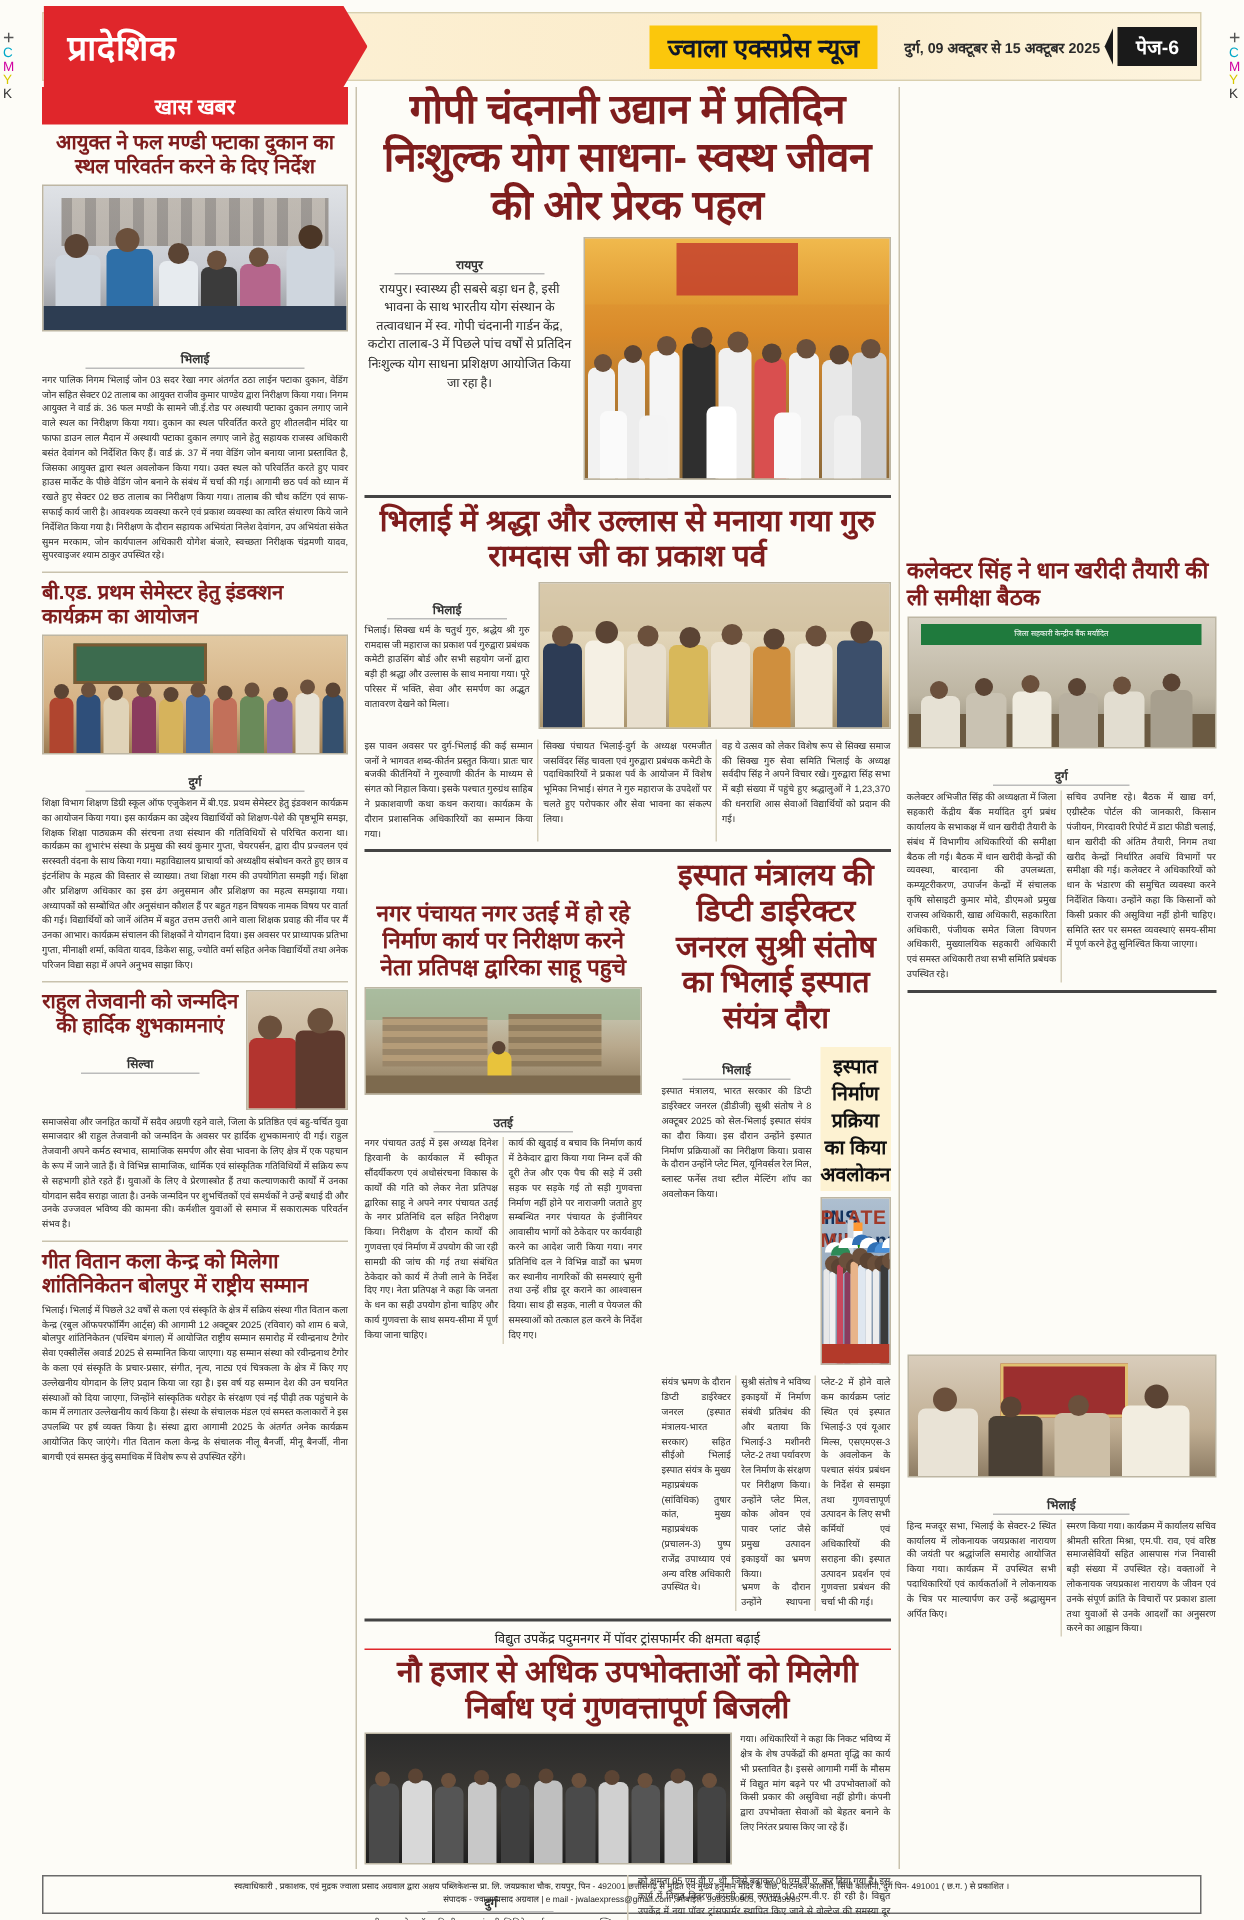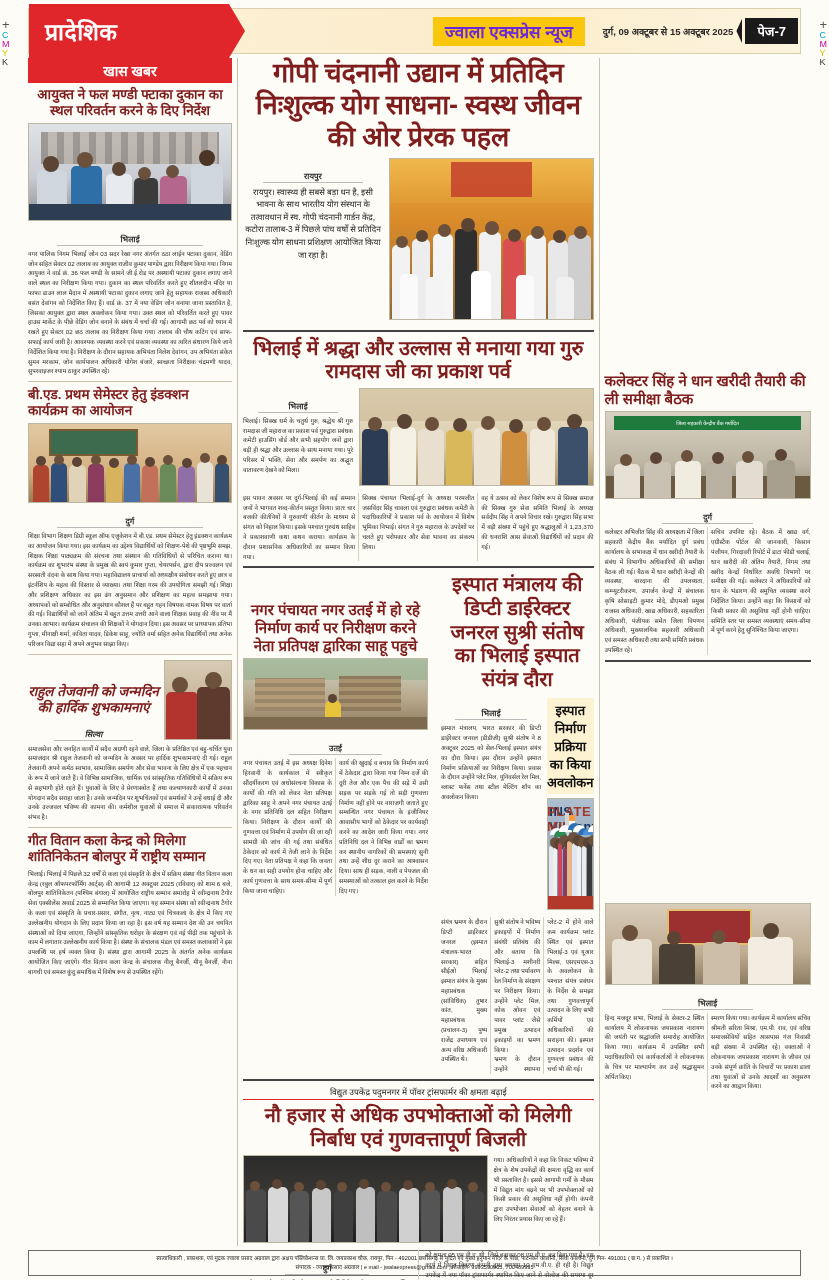--- a/index.html
+++ b/index.html
@@ -47,21 +47,21 @@
     font-size:23px;font-weight:bold;
     padding:5px 30px 5px 16px;
     height:100%;
     display:flex;align-items:center;
     letter-spacing:.5px;
     clip-path:polygon(0 0,calc(100% - 16px) 0,100% 50%,calc(100% - 16px) 100%,0 100%);
     min-width:170px;
   }
   .mast-mid{flex:1;display:flex;align-items:center;justify-content:flex-end;padding-right:12px;gap:18px;}
   .mast-title{
-    background:#fbc70c;color:#6d28d9;
+    background:#fbc70c;color:#0f172a;
     font-size:17px;font-weight:bold;
     padding:3px 12px;
     white-space:nowrap;
   }
   .mast-date{font-size:9.5px;color:#2a2a2a;white-space:nowrap;font-weight:bold;}
   .mast-page{
     background:#1a1a1a;color:#fff;
     font-size:13px;font-weight:bold;
     padding:4px 12px;
     margin-right:2px;
@@ -150,21 +150,21 @@
   </div>
 
   <div class="sheet" style="padding:0 18px;">
 
     <div class="masthead">
       <div class="mast-flag">प्रादेशिक</div>
       <div class="mast-mid">
         <div class="mast-title">ज्वाला एक्सप्रेस न्यूज</div>
         <div class="mast-date">दुर्ग, 09 अक्टूबर से 15 अक्टूबर 2025</div>
       </div>
-      <div class="mast-page">पेज-7</div>
+      <div class="mast-page">पेज-6</div>
     </div>
 
     <div class="cols">
 
       <div class="colL">
 
         <div class="redbar">खास खबर</div>
 
         <div class="hl hl-sm" style="text-align:center">आयुक्त ने फल मण्डी फ्टाका दुकान का स्थल परिवर्तन करने के दिए निर्देश</div>
 
@@ -216,21 +216,21 @@
           <div class="head" style="left:84.5%;bottom:50%;width:10px;height:10px;background:#6b503c"></div>
           <div class="ppl" style="left:92%;width:7%;height:50%;background:#35506e"></div>
           <div class="head" style="left:93%;bottom:48%;width:10px;height:10px;background:#5b4434"></div>
         </div>
 
         <div class="dateline">दुर्ग</div>
         <div class="body">शिक्षा विभाग शिक्षण डिग्री स्कूल ऑफ एजुकेशन में बी.एड. प्रथम सेमेस्टर हेतु इंडक्शन कार्यक्रम का आयोजन किया गया। इस कार्यक्रम का उद्देश्य विद्यार्थियों को शिक्षण-पेशे की पृष्ठभूमि समझ, शिक्षक शिक्षा पाठ्यक्रम की संरचना तथा संस्थान की गतिविधियों से परिचित कराना था। कार्यक्रम का शुभारंभ संस्था के प्रमुख की स्वयं कुमार गुप्ता, चेयरपर्सन, द्वारा दीप प्रज्वलन एवं सरस्वती वंदना के साथ किया गया। महाविद्यालय प्राचार्या को अध्यक्षीय संबोधन करते हुए छात्र व इंटर्नशिप के महत्व की विस्तार से व्याख्या। तथा शिक्षा गरम की उपयोगिता समझी गई। शिक्षा और प्रशिक्षण अधिकार का इस ढंग अनुसमान और प्रशिक्षण का महत्व समझाया गया। अध्यापकों को सम्बोधित और अनुसंधान कौशल हैं पर बहुत गहन विषयक नामक विषय पर वार्ता की गई। विद्यार्थियों को जानें अंतिम में बहुत उत्तम उत्तरी आने वाला शिक्षक प्रवाह की नींव पर मैं उनका आभार। कार्यक्रम संचालन की शिक्षकों ने योगदान दिया। इस अवसर पर प्राध्यापक प्रतिभा गुप्ता, मीनाक्षी शर्मा, कविता यादव, डिकेश साहू, ज्योति वर्मा सहित अनेक विद्यार्थियों तथा अनेक परिजन विद्या सहा में अपने अनुभव साझा किए।</div>
 
         <hr class="hr">
 
-        <div style="display:flex;gap:5px;align-items:flex-end;font-style:italic;">
+        <div style="display:flex;gap:5px;align-items:flex-start;">
           <div style="flex:1;">
             <div class="hl hl-sm" style="text-align:center">राहुल तेजवानी को जन्मदिन की हार्दिक शुभकामनाएं</div>
             <div class="dateline" style="width:60%">सिल्वा</div>
           </div>
           <div class="photo" style="width:66px;height:78px;flex:0 0 66px;background:linear-gradient(180deg,#d8cbb4 0%,#b7a084 100%)">
             <div class="ppl" style="left:2%;width:48%;height:60%;background:#b3342f"></div>
             <div class="head" style="left:10%;bottom:58%;width:16px;height:16px;background:#6b503c"></div>
             <div class="ppl" style="left:48%;width:50%;height:66%;background:#5e3a2e"></div>
             <div class="head" style="left:60%;bottom:64%;width:17px;height:17px;background:#6b503c"></div>
           </div>

